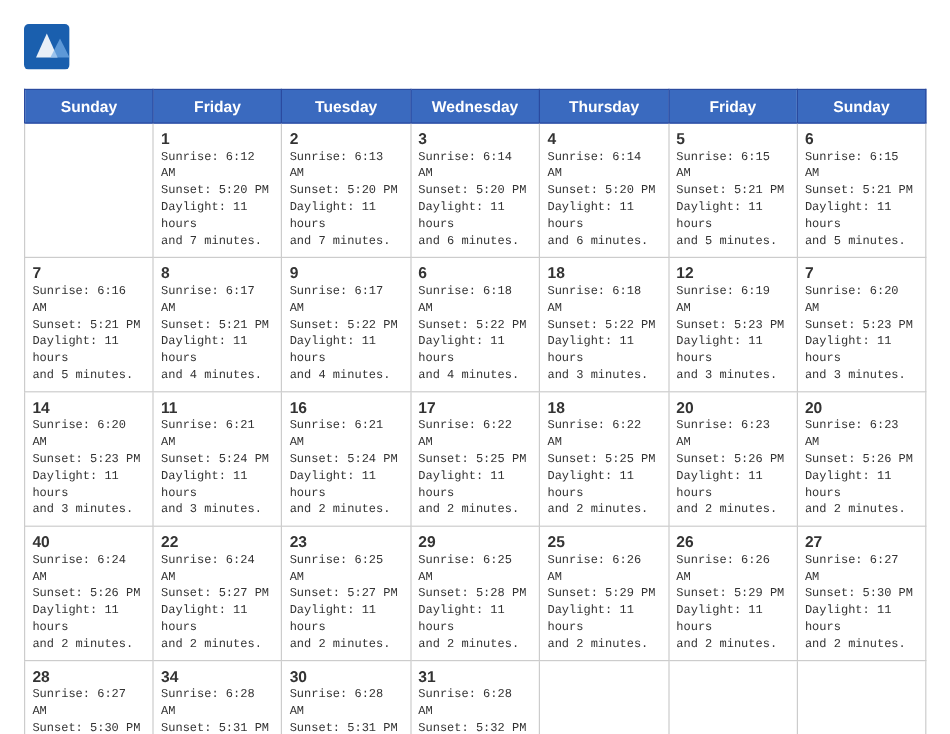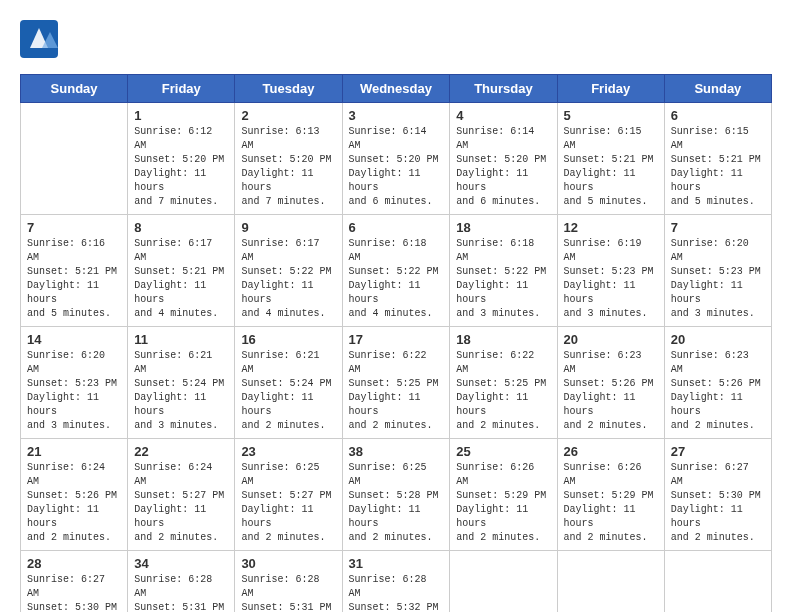--- a/index.html
+++ b/index.html
@@ -189,33 +189,33 @@
           <div class="day-number">20</div>
           <div class="day-info">Sunrise: 6:23 AM<br>Sunset: 5:26 PM<br>Daylight: 11 hours<br>and 2 minutes.</div>
         </td>
         <td>
           <div class="day-number">20</div>
           <div class="day-info">Sunrise: 6:23 AM<br>Sunset: 5:26 PM<br>Daylight: 11 hours<br>and 2 minutes.</div>
         </td>
       </tr>
       <tr>
         <td>
-          <div class="day-number">21</div>
+          <div class="day-number">40</div>
           <div class="day-info">Sunrise: 6:24 AM<br>Sunset: 5:26 PM<br>Daylight: 11 hours<br>and 2 minutes.</div>
         </td>
         <td>
           <div class="day-number">22</div>
           <div class="day-info">Sunrise: 6:24 AM<br>Sunset: 5:27 PM<br>Daylight: 11 hours<br>and 2 minutes.</div>
         </td>
         <td>
           <div class="day-number">23</div>
           <div class="day-info">Sunrise: 6:25 AM<br>Sunset: 5:27 PM<br>Daylight: 11 hours<br>and 2 minutes.</div>
         </td>
         <td>
-          <div class="day-number">38</div>
+          <div class="day-number">29</div>
           <div class="day-info">Sunrise: 6:25 AM<br>Sunset: 5:28 PM<br>Daylight: 11 hours<br>and 2 minutes.</div>
         </td>
         <td>
           <div class="day-number">25</div>
           <div class="day-info">Sunrise: 6:26 AM<br>Sunset: 5:29 PM<br>Daylight: 11 hours<br>and 2 minutes.</div>
         </td>
         <td>
           <div class="day-number">26</div>
           <div class="day-info">Sunrise: 6:26 AM<br>Sunset: 5:29 PM<br>Daylight: 11 hours<br>and 2 minutes.</div>
         </td>

